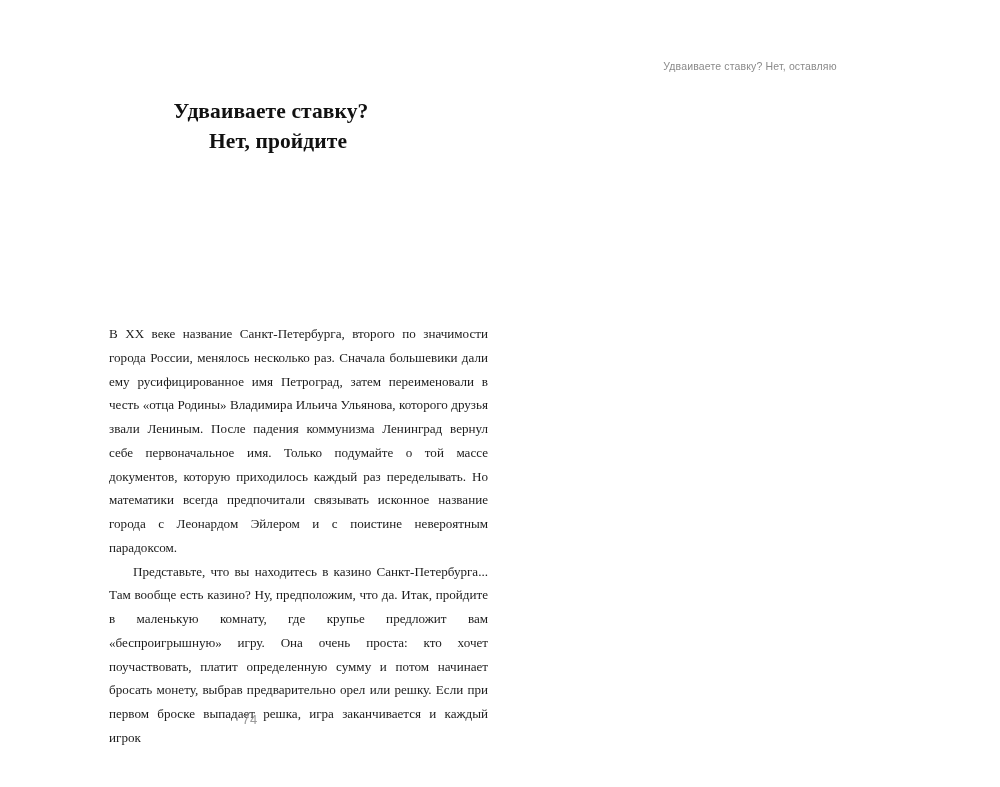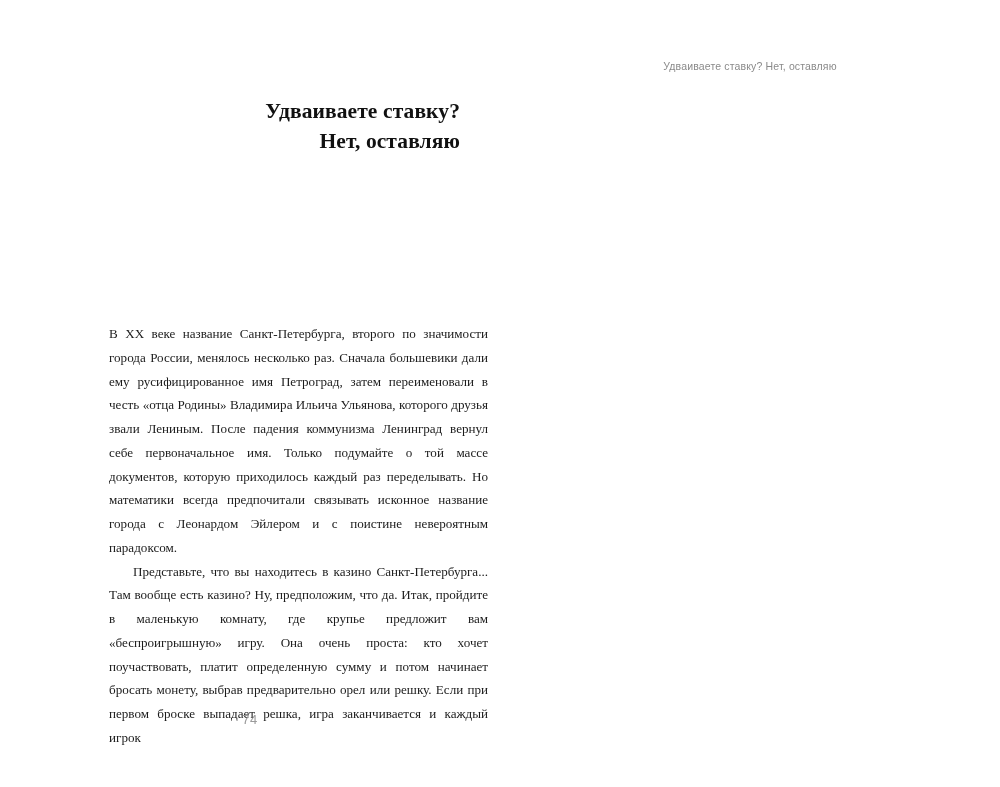--- a/index.html
+++ b/index.html
@@ -67,21 +67,21 @@
     top: 96px;
     width: 378px;
     text-align: center;
     font-family: "Liberation Serif", "DejaVu Serif", serif;
     font-weight: bold;
     font-size: 21.5px;
     line-height: 1.40;
     color: #111111;
     letter-spacing: 0.1px;
   }
-  .chapter-title .tline { display: block; text-align: right; }
+  .chapter-title .tline { display: block; }
   .chapter-title .tline-2 { padding-left: 14px; }
 
   
   .textblock {
     position: absolute;
     font-size: 13.1px;
     line-height: 23.75px;
     text-align: justify;
     text-justify: inter-word;
     hyphens: manual;
@@ -104,21 +104,21 @@
 </style>
 </head>
 <body>
 
 <div class="spread">
 
   <div class="page page-left">
 
     <div class="chapter-title">
       <span class="tline tline-1">Удваиваете ставку?</span>
-      <span class="tline tline-2">Нет, оставляю</span>
+      <span class="tline tline-2">Нет, пройдите</span>
     </div>
 
     <div class="textblock col-left">
       <p>В XX веке название Санкт-Петербурга, второго по значимости города России, менялось несколько раз. Сначала большевики дали ему русифицированное имя Петроград, затем переименовали в честь «отца Родины» Владимира Ильича Ульянова, которого друзья звали Лениным. После падения коммунизма Ленинград вернул себе первоначальное имя. Только подумайте о той массе документов, которую приходилось каждый раз переделывать. Но математики всегда предпочитали связывать исконное название города с Леонардом Эйлером и с поистине невероятным парадоксом.</p>
       <p class="indent">Представьте, что вы находитесь в казино Санкт-Петербурга... Там вообще есть казино? Ну, предположим, что да. Итак, пройдите в маленькую комнату, где крупье предложит вам «беспроигрышную» игру. Она очень проста: кто хочет поучаствовать, платит определенную сумму и потом начинает бросать монету, выбрав предварительно орел или решку. Если при первом броске выпадает решка, игра заканчивается и каждый игрок</p>
     </div>
 
     <div class="folio">74</div>
   </div>
 

